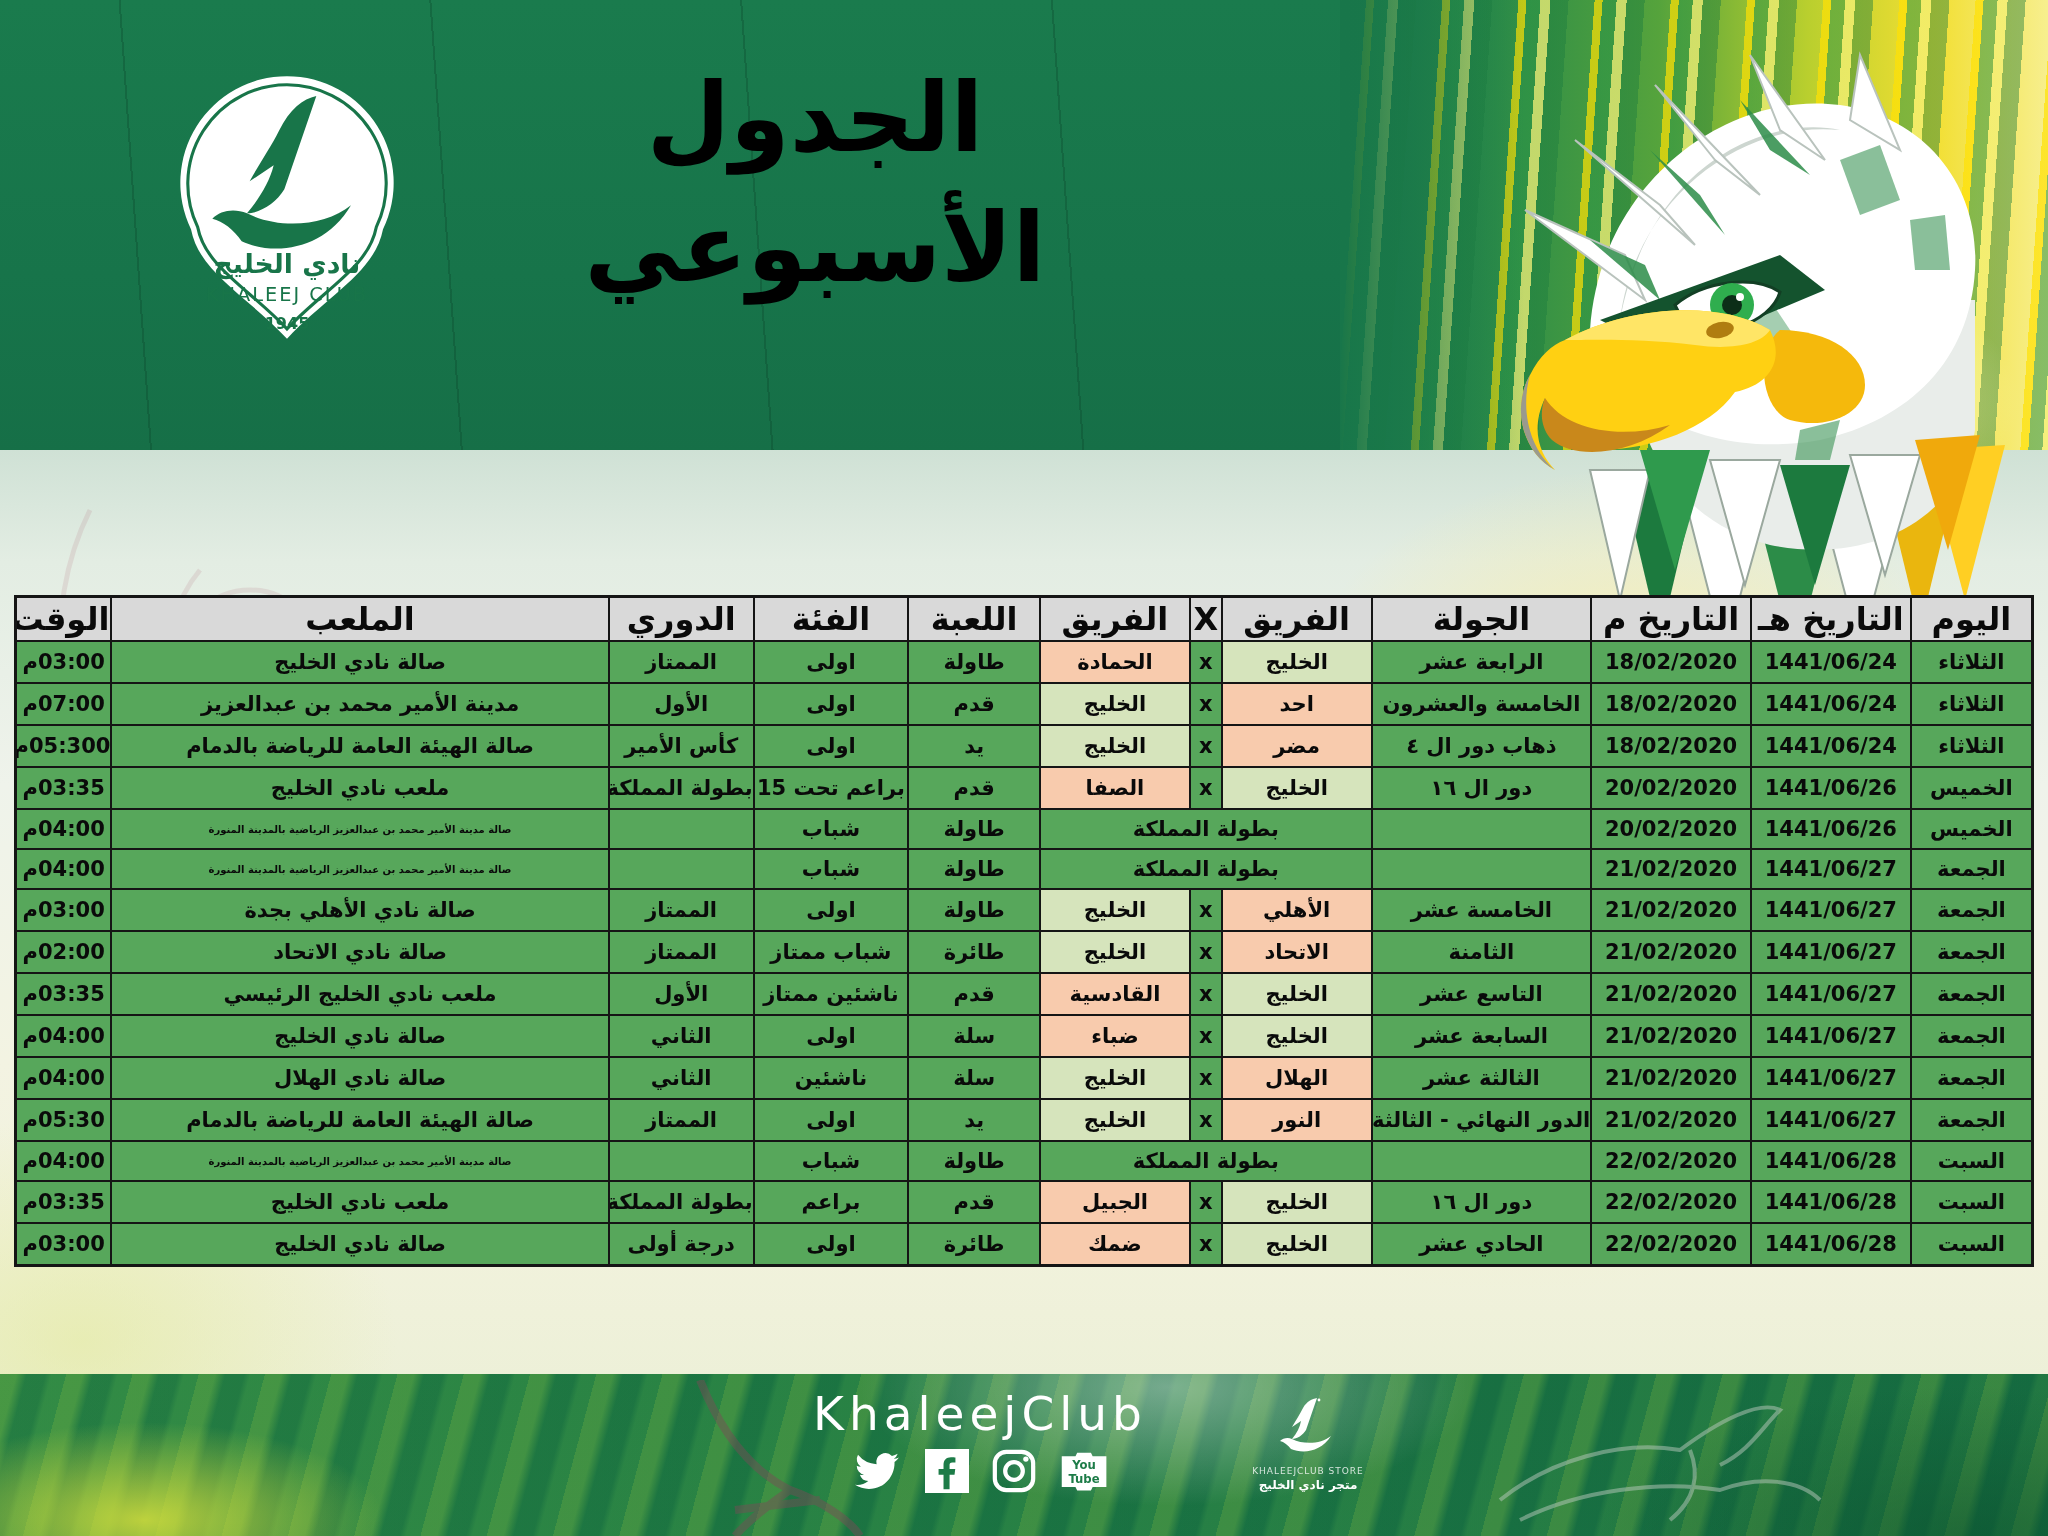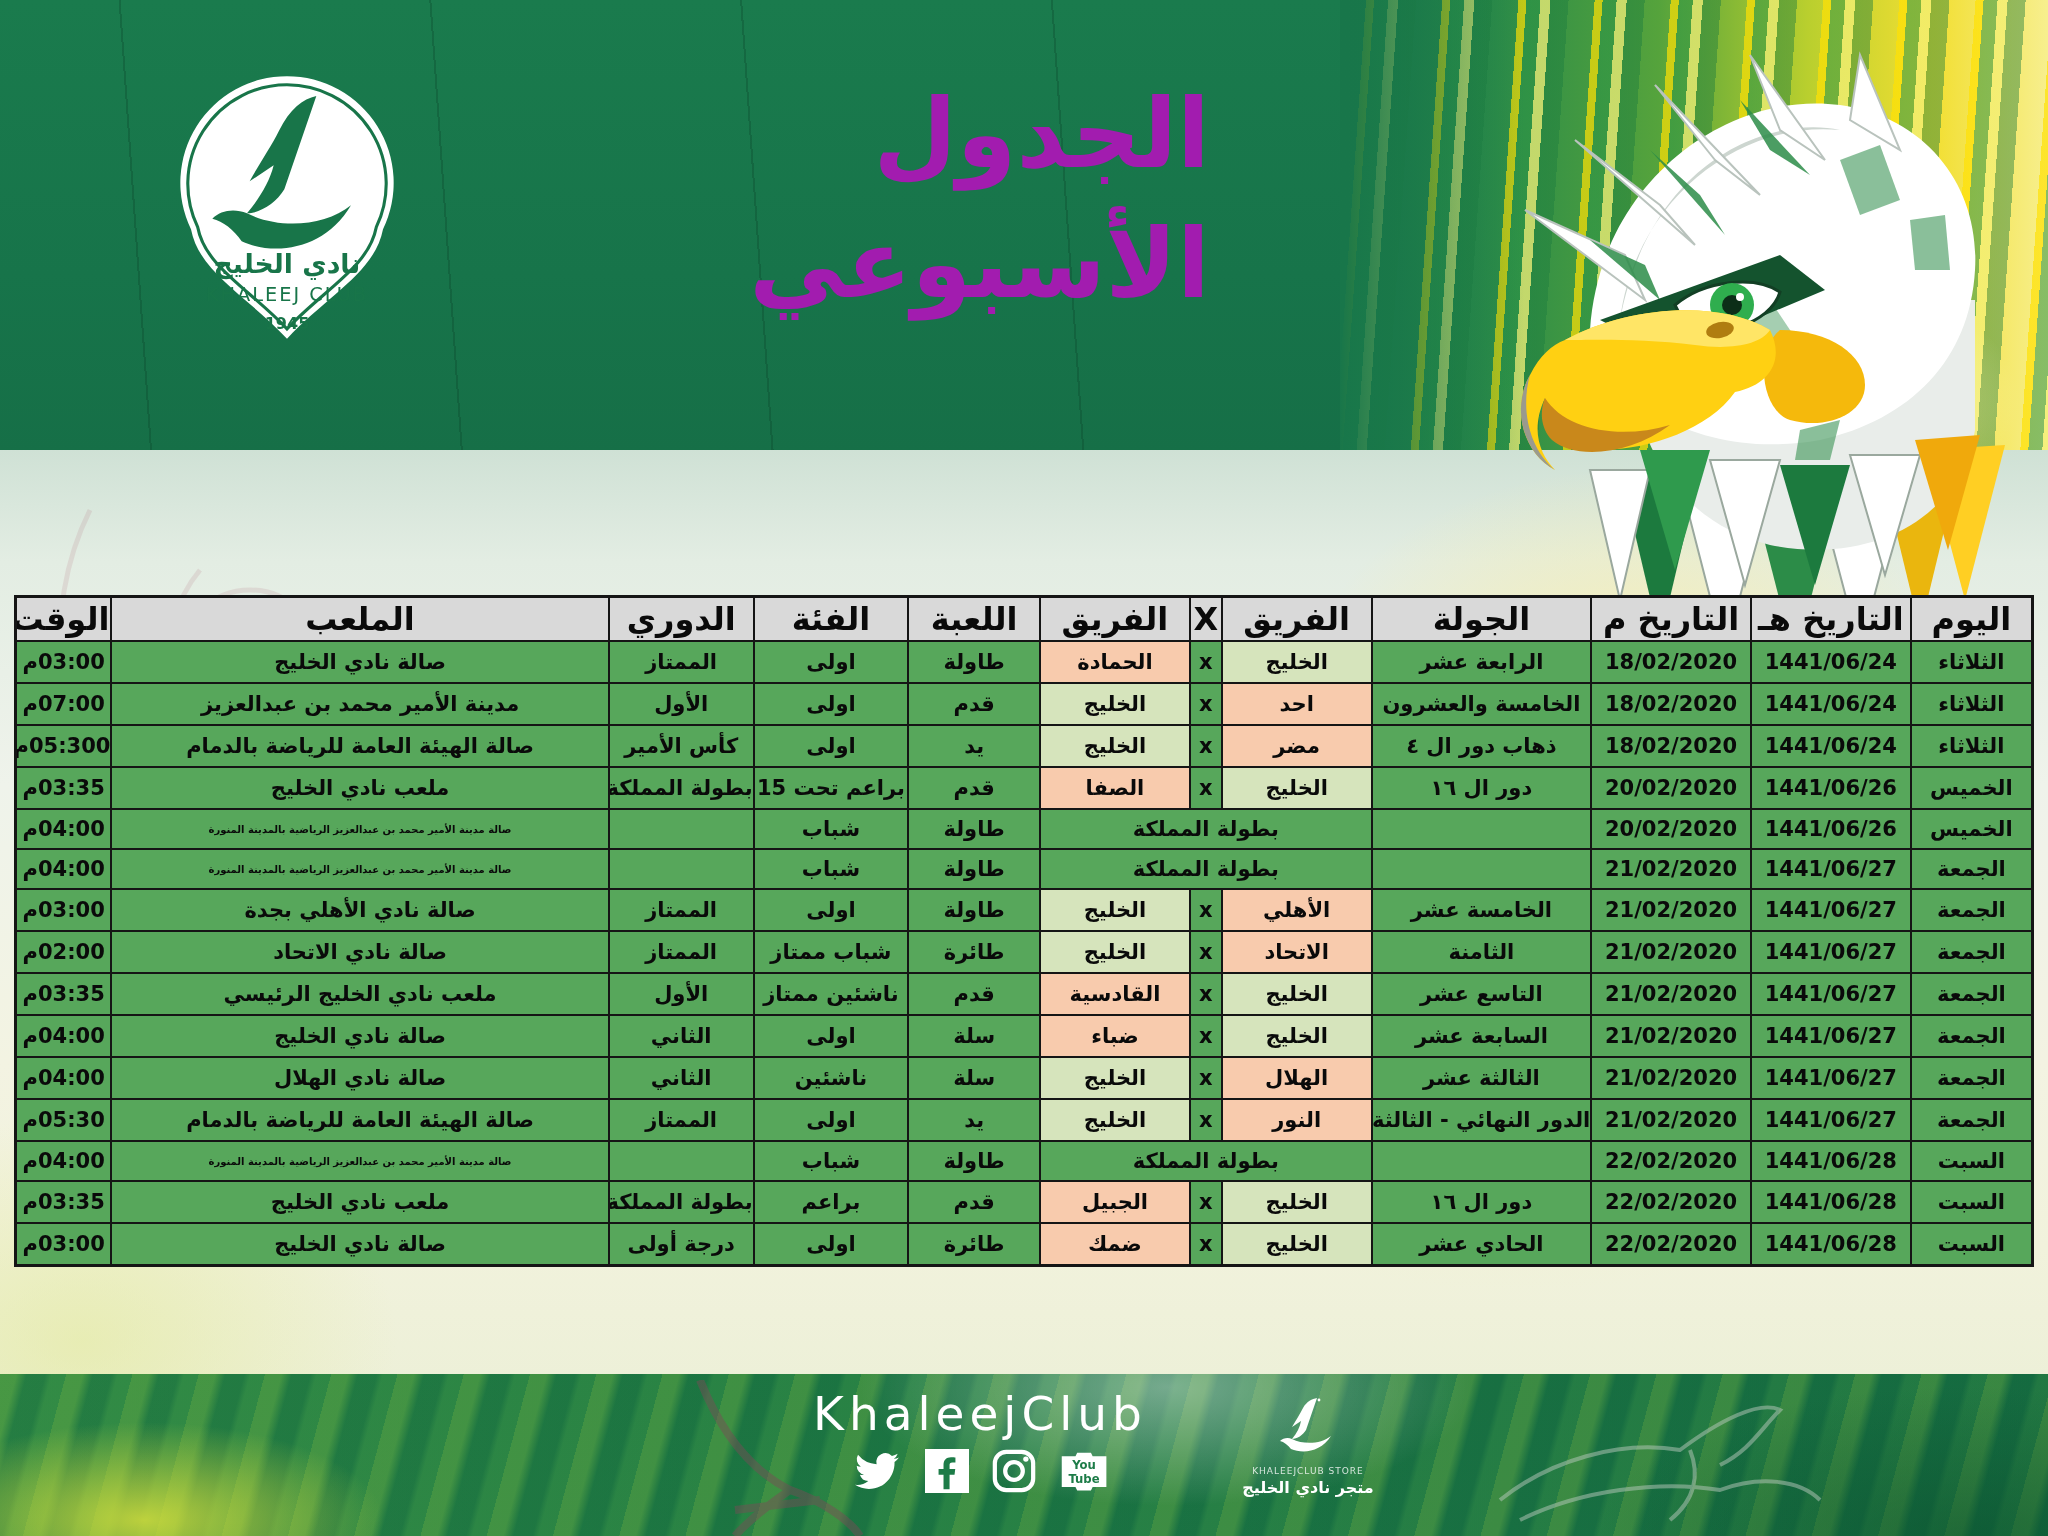--- a/index.html
+++ b/index.html
@@ -50,21 +50,21 @@
       radial-gradient(ellipse 440px 170px at 57% 8%, rgba(255,255,255,.40), transparent 70%),
       radial-gradient(ellipse 320px 130px at 7% 90%, rgba(214,223,60,.85), transparent 75%),
       radial-gradient(ellipse 500px 200px at 96% 100%, rgba(10,80,46,.55), transparent 75%),
       repeating-linear-gradient(105deg, rgba(140,190,60,.30) 0 16px, rgba(20,90,50,.22) 26px 44px, rgba(90,160,60,.18) 50px 64px),
       linear-gradient(90deg,#2a8747 0%,#1e7c46 35%,#1b7847 60%,#156f44 100%);
   }
   .sketch{position:absolute;pointer-events:none;}
   
   .badge{position:absolute;left:148px;top:56px;width:278px;height:300px;}
   
-  .title-block{position:absolute;left:420px;top:70px;width:790px;color:#a21caf;}
+  .title-block{position:absolute;left:420px;top:54px;width:790px;text-align:center;color:#000000;}
   .main-title{font-size:96px;font-weight:bold;direction:rtl;line-height:1.35;}
   .sub-title{margin-top:18px;font-size:45px;font-weight:bold;letter-spacing:2px;word-spacing:16px;}
   
   .eagle{position:absolute;left:1470px;top:0;width:578px;height:665px;}
   
   .tablewrap{position:absolute;left:14px;top:595px;width:2020px;}
   table.sched{
     width:100%;border-collapse:collapse;table-layout:fixed;direction:rtl;
     border:3px solid var(--border_black);
   }
@@ -93,21 +93,21 @@
   col.c-game{width:6.53%}col.c-cat{width:7.67%}col.c-league{width:7.18%}
   col.c-venue{width:24.66%}col.c-time{width:4.75%}
   
   .footer-handle{position:absolute;left:690px;top:1386px;width:580px;text-align:center;
     color:#fff;font-size:47px;letter-spacing:5px;}
   .social-row{position:absolute;left:690px;top:1448px;width:580px;display:flex;
     justify-content:center;gap:22px;align-items:center;}
   .social-row svg{display:block;}
   .store-logo{position:absolute;left:1198px;top:1396px;width:220px;text-align:center;color:#fff;}
   .store-logo .store-en{font-size:9px;letter-spacing:1px;color:rgba(255,255,255,.8);margin-top:2px;}
-  .store-logo .store-ar{font-size:16px;font-weight:bold;direction:rtl;margin-top:2px;}
+  .store-logo .store-ar{font-size:12px;font-weight:bold;direction:rtl;margin-top:2px;}
 </style>
 </head>
 <body>
 
 <div class="stage">
 
   <div class="top-band"></div>
   <div class="right-art"></div>
   <div class="pale-band"></div>
   <div class="bottom-art"></div>

